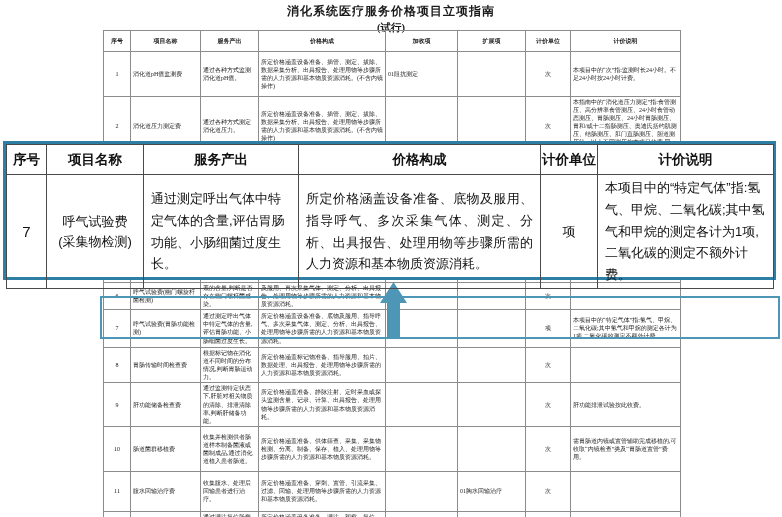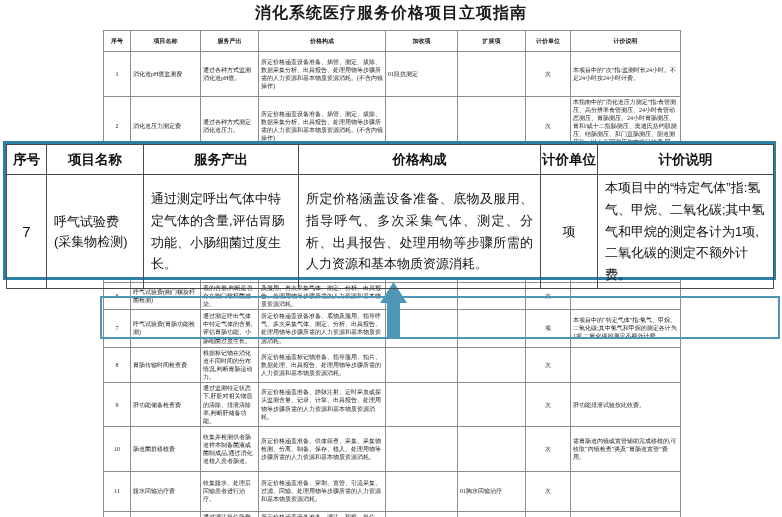--- a/index.html
+++ b/index.html
@@ -3,21 +3,21 @@
 <meta charset="utf-8">
 <style>
   html,body { margin:0; padding:0; background:#e8e8e8; }
   .page {
     position:relative; width:782px; height:517px; background:#ffffff;
     font-family:"Liberation Serif", serif; color:#1a1a1a; overflow:hidden;
     margin:0 auto;
   }
   
   .titles { position:absolute; top:3px; left:0; width:100%; text-align:center; }
-  .doc-title { font-size:16px; font-weight:bold; letter-spacing:1px; }
+  .doc-title { font-size:12px; font-weight:bold; letter-spacing:1px; }
   .doc-subtitle { font-size:10.5px; font-weight:bold; margin-top:1px; }
 
   
   table.main {
     position:absolute; left:103px; top:30px; width:577px;
     border-collapse:collapse; table-layout:fixed;
   }
   .main th, .main td {
     border:1px solid #8c8c8c; padding:1px 2px; font-size:6px; line-height:1.35;
     color:#222; overflow:hidden; vertical-align:middle; word-break:break-all;
@@ -49,35 +49,36 @@
     background:#ffffff; border:3px solid #2e7fa6; box-sizing:border-box; z-index:5;
   }
   .callout table {
     width:100%; height:100%; border-collapse:collapse; table-layout:fixed;
     font-family:"Liberation Sans", sans-serif; color:#111;
   }
   .callout th, .callout td { border:1px solid #4a4a4a; overflow:hidden; }
   .callout th { font-size:13.5px; font-weight:bold; height:27px; text-align:center; }
   .callout td { font-size:13px; line-height:1.68; padding:2px 7px; vertical-align:middle; }
   .callout td.k-seq  { text-align:center; font-size:15px; }
-  .callout td.k-name { text-align:left; line-height:1.5; }
+  .callout td.k-name { text-align:center; line-height:1.5; }
   .callout td.k-unit { text-align:center; }
   .callout td.k-out, .callout td.k-price, .callout td.k-note { text-align:left; text-align-last:auto; }
   .callout td.k-price { text-align:justify; }
 
   
   .arrow-wrap { position:absolute; left:380px; top:282px; width:27px; height:56px; z-index:4; }
 </style>
 </head>
 <body>
 
 <div class="page">
 
   <div class="titles">
     <div class="doc-title">消化系统医疗服务价格项目立项指南</div>
+    <div class="doc-subtitle">(试行)</div>
   </div>
 
   <table class="main">
     <colgroup>
       <col style="width:27px">
         <col style="width:70px">
         <col style="width:58px">
         <col style="width:127px">
       <col style="width:72px">
         <col style="width:68px">

